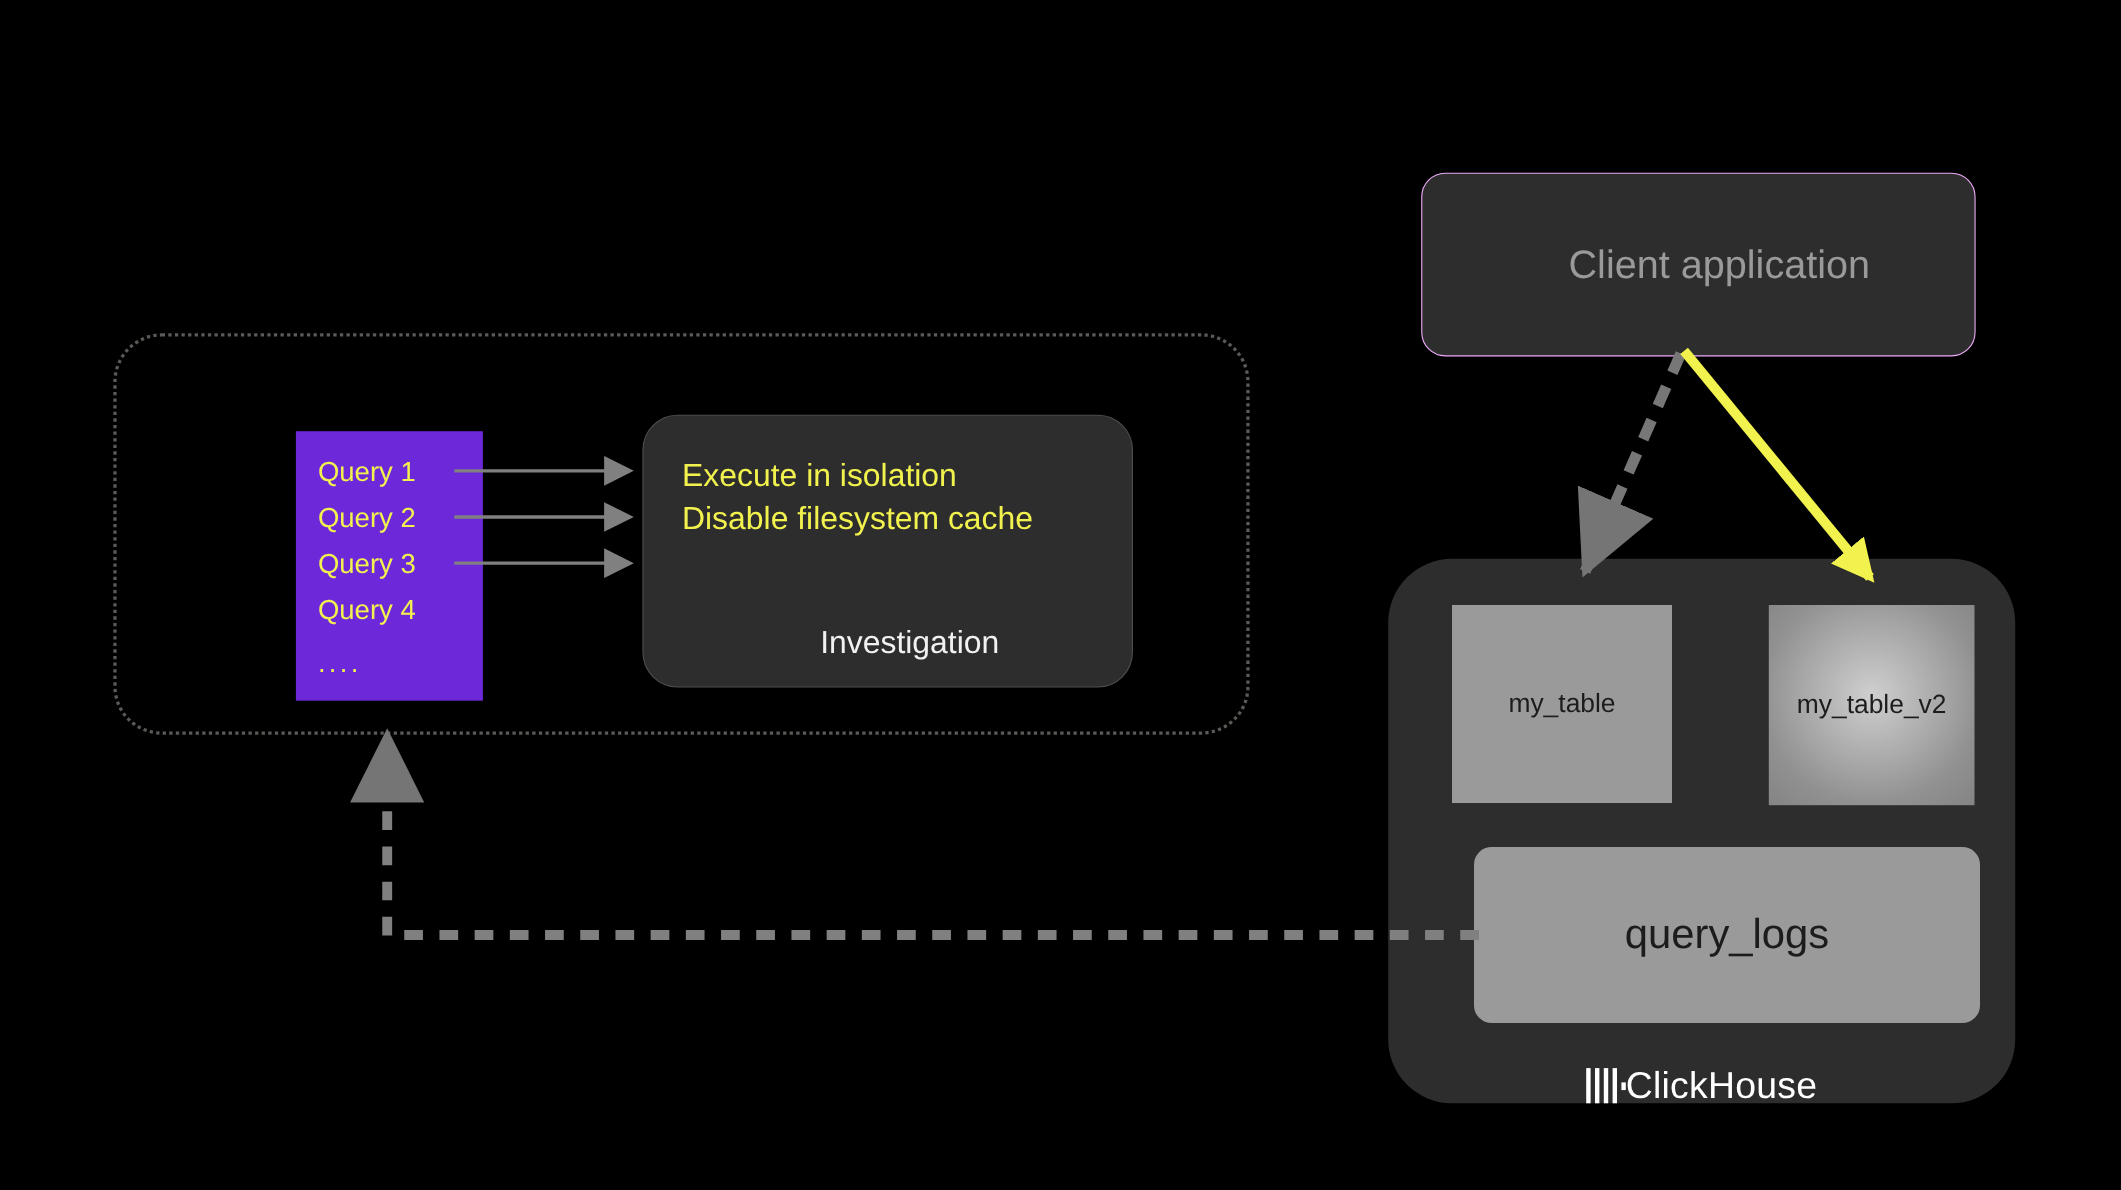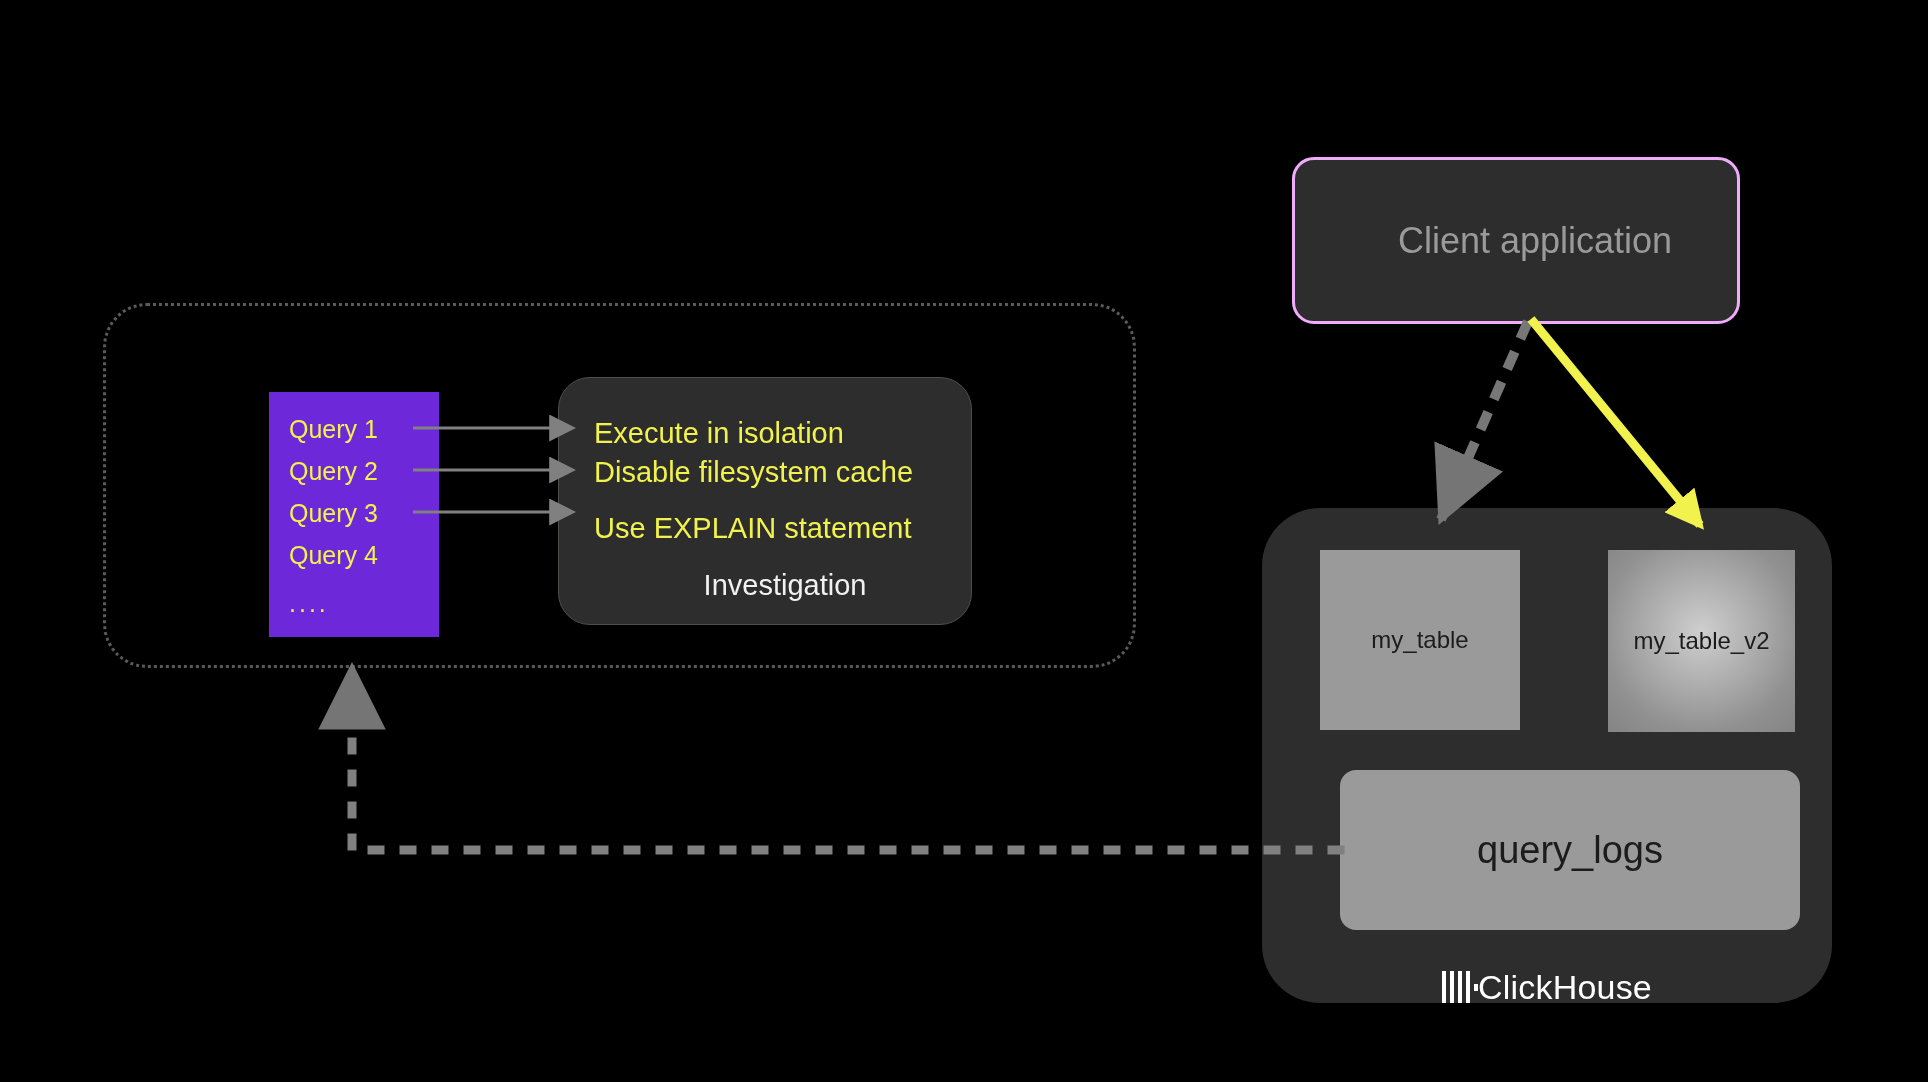--- a/index.html
+++ b/index.html
@@ -62,23 +62,23 @@
     color: #f2f24e;
     font-size: 25px;
     line-height: 42px;
     letter-spacing: 3px;
     margin-top: 6px;
   }
 
   
   .investigation {
     position: absolute;
-    left: 558px;
+    left: 584px;
     top: 377px;
-    width: 414px;
+    width: 446px;
     height: 248px;
     background: #2d2d2d;
     border: 1px solid #4e4e4a;
     border-radius: 32px;
     box-sizing: border-box;
   }
   .inv-lines {
     position: absolute;
     left: 35px;
     top: 36px;
@@ -100,24 +100,24 @@
     color: #f1f1f1;
     font-size: 29px;
     margin-left: 40px;
   }
 
   
   .client-app {
     position: absolute;
     left: 1292px;
     top: 157px;
-    width: 448px;
+    width: 504px;
     height: 167px;
     background: #2d2d2d;
-    border: 3px solid #f0abfc;
+    border: 1px solid #f0abfc;
     border-radius: 22px;
     box-sizing: border-box;
     display: flex;
     align-items: center;
     justify-content: center;
     padding-left: 38px;
   }
   .client-app-label {
     color: #9a9a9a;
     font-size: 36px;
@@ -218,21 +218,20 @@
     <div class="query-item">Query 2</div>
     <div class="query-item">Query 3</div>
     <div class="query-item">Query 4</div>
     <div class="query-ellipsis">....</div>
   </div>
 
   <div class="investigation">
     <div class="inv-lines">
       <div class="inv-line">Execute in isolation</div>
       <div class="inv-line">Disable filesystem cache</div>
-      <div class="inv-line spaced">Use EXPLAIN statement</div>
     </div>
     <div class="inv-caption">Investigation</div>
   </div>
 
   <div class="client-app">
     <span class="client-app-label">Client application</span>
   </div>
 
   <div class="ch-box"></div>
 

